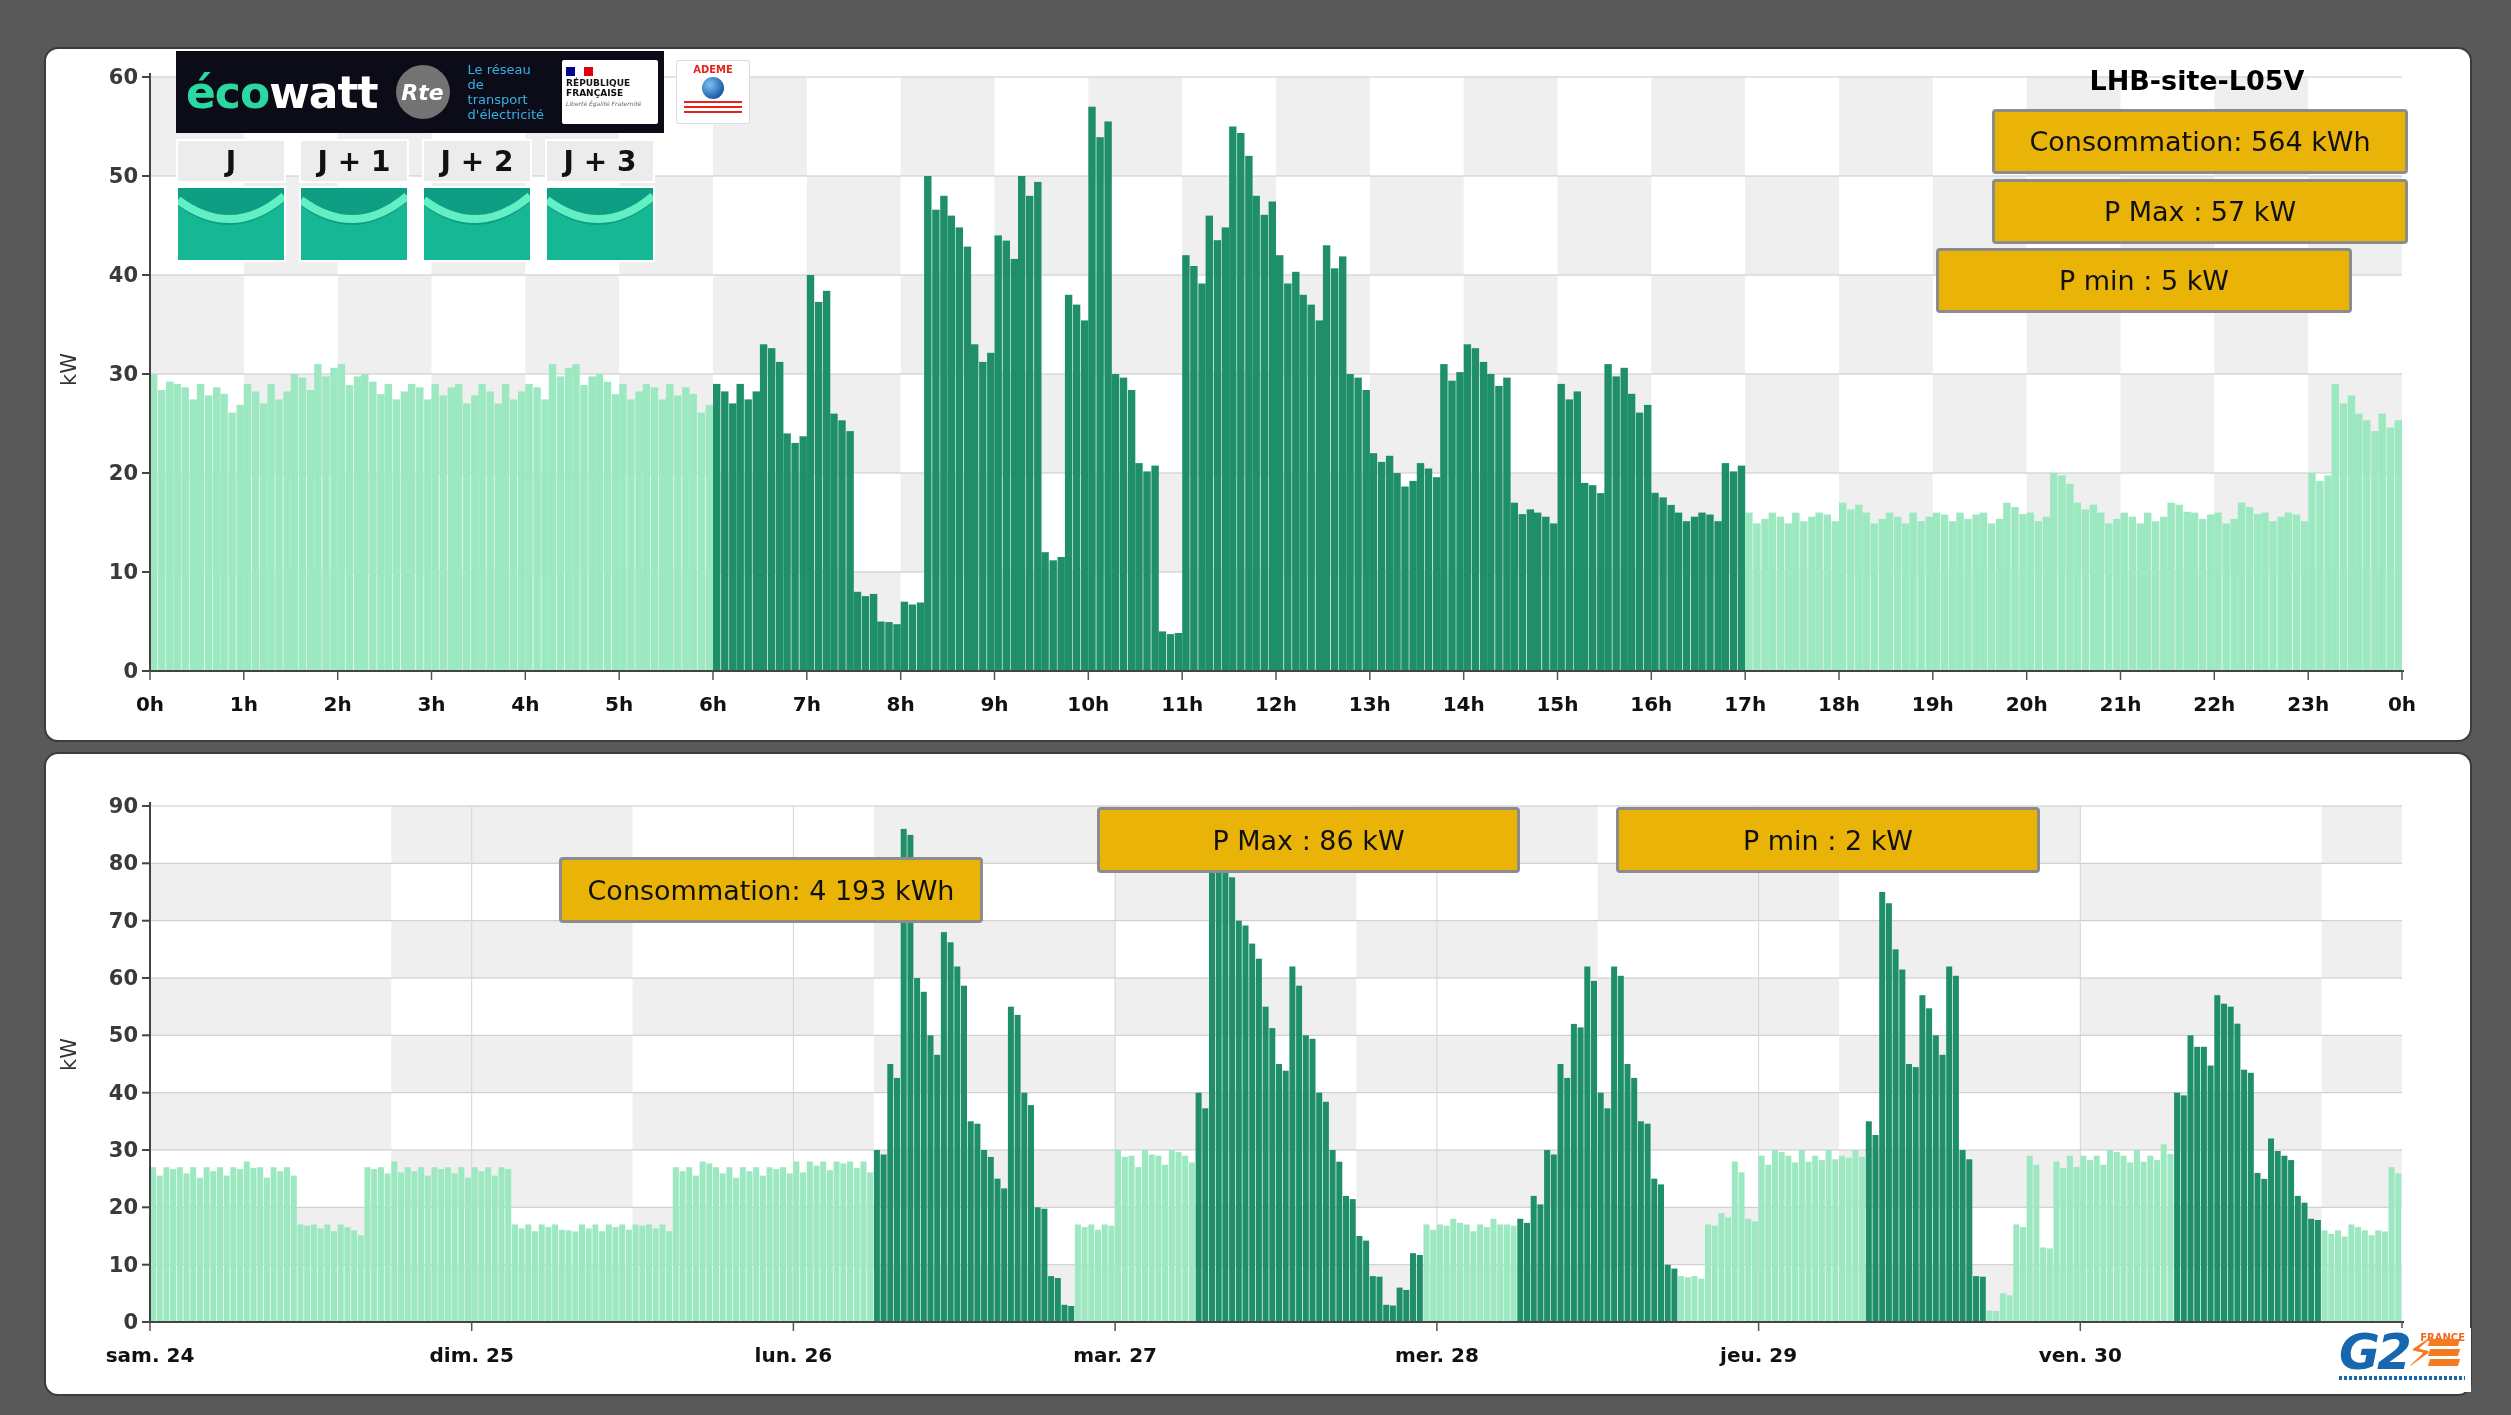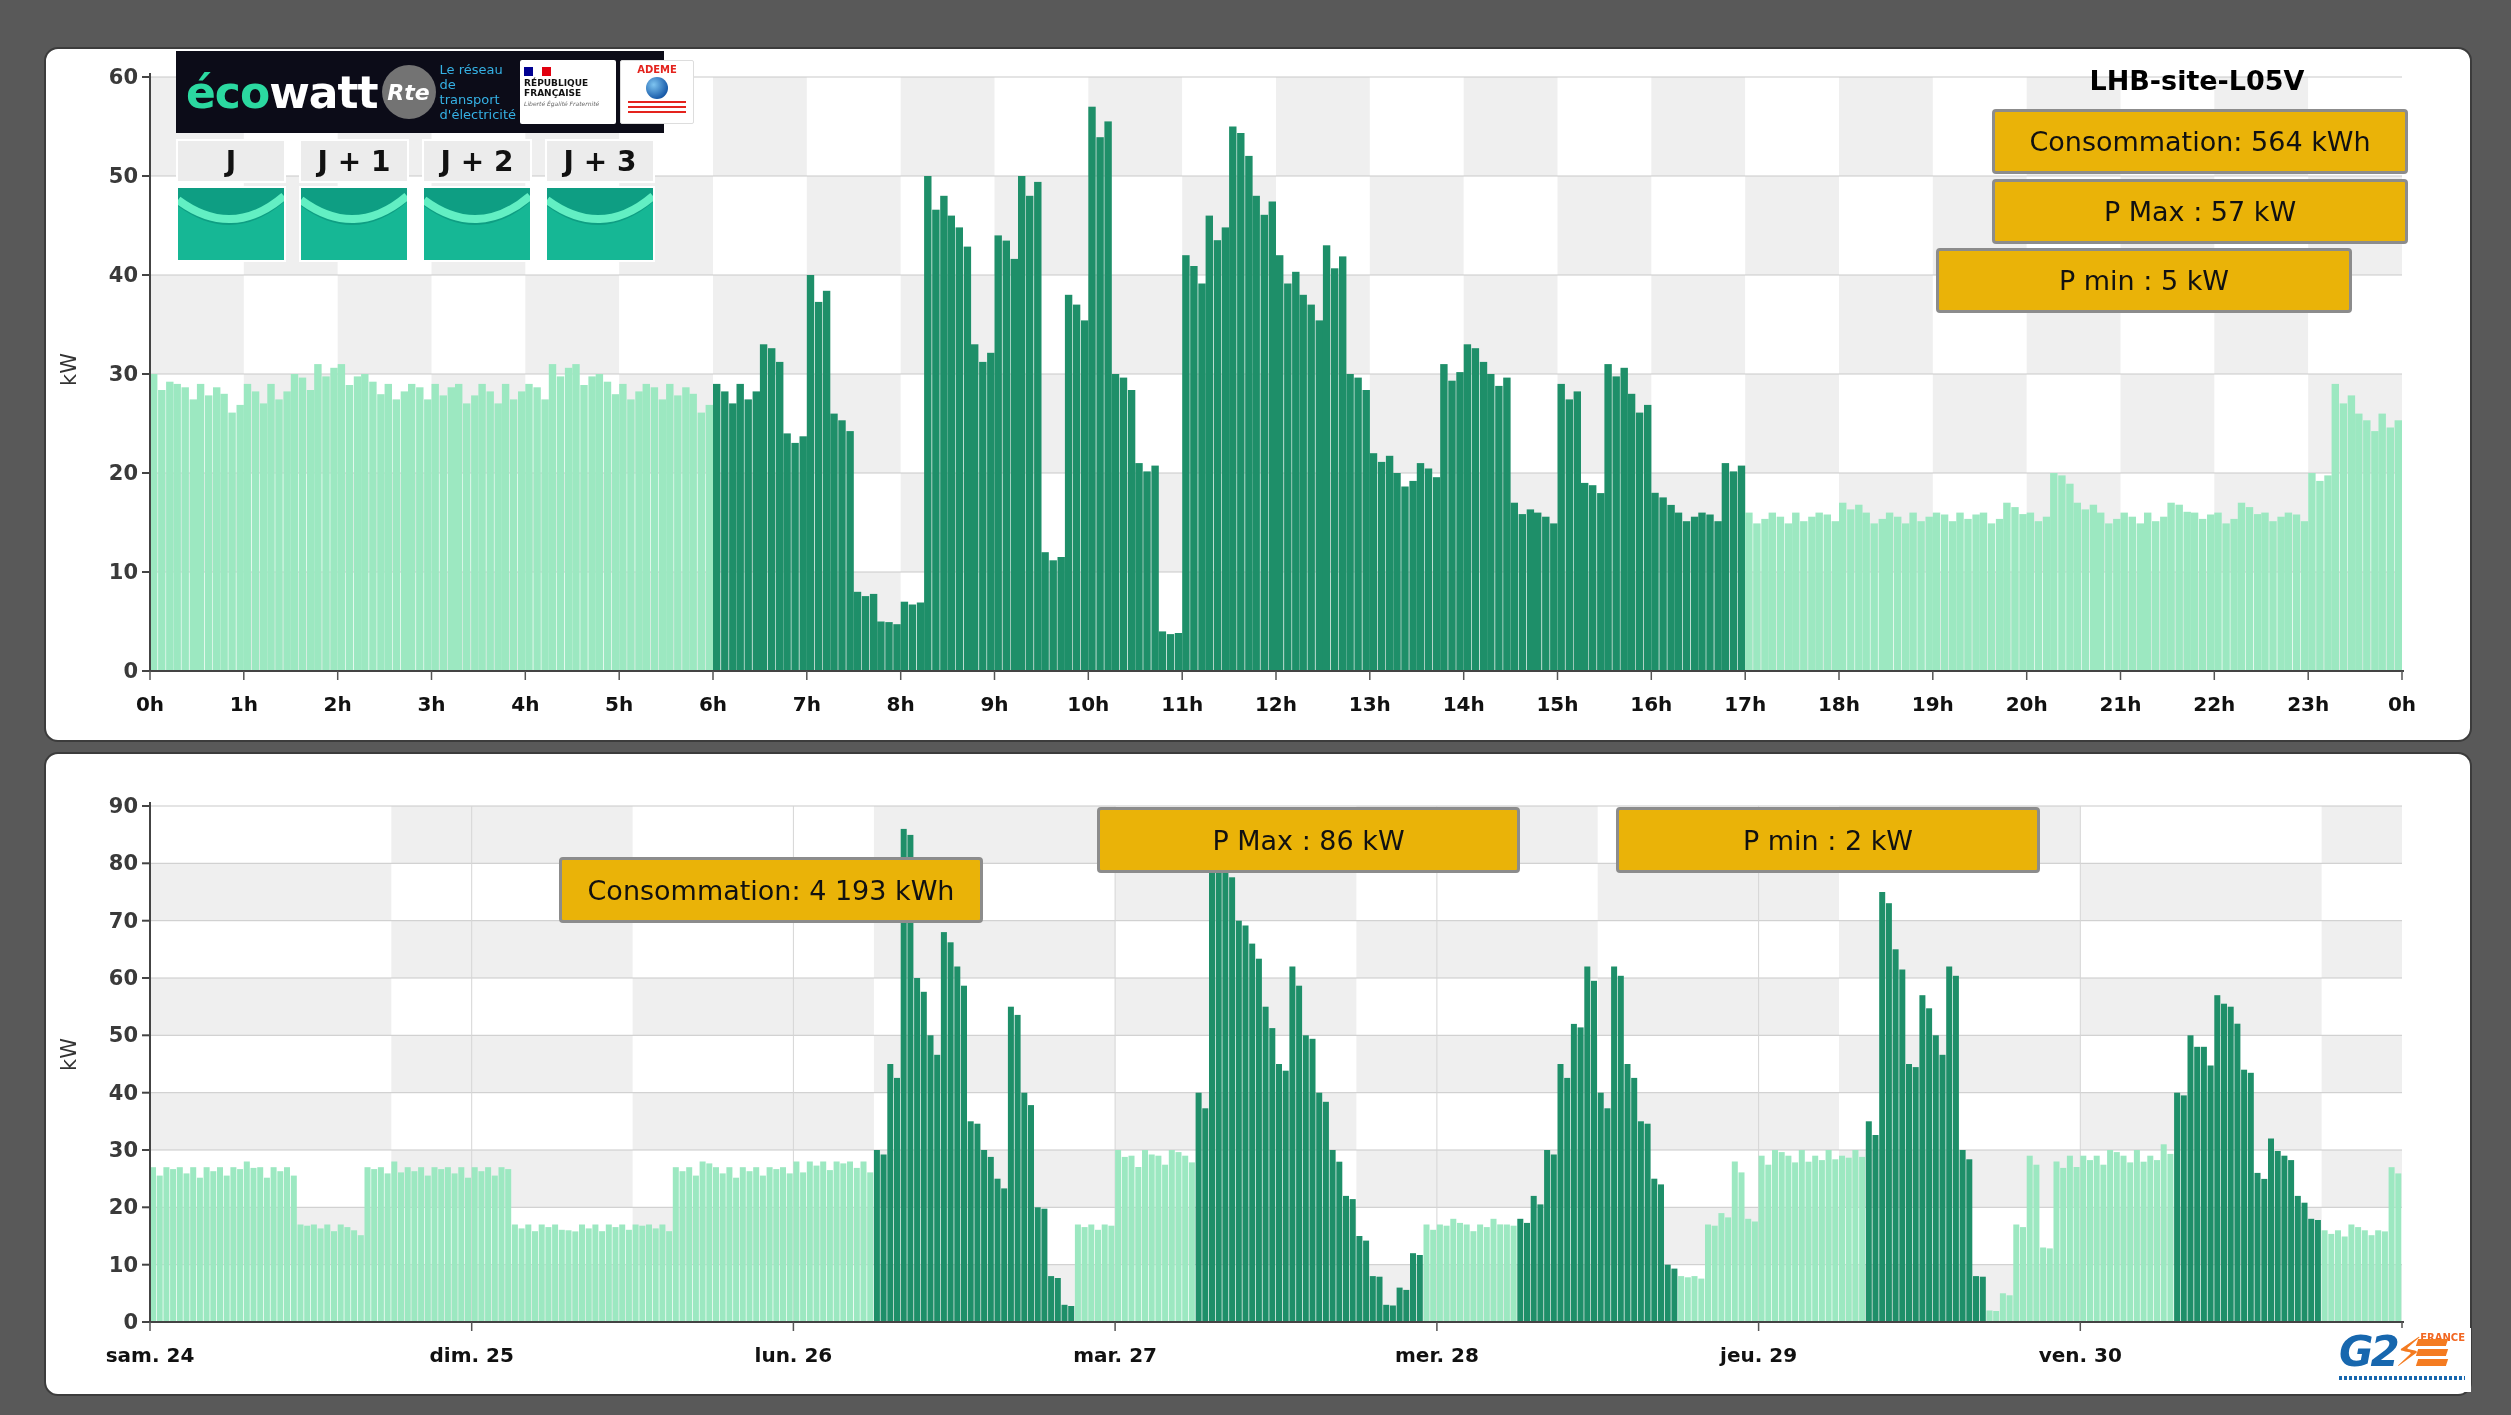--- a/index.html
+++ b/index.html
@@ -2,21 +2,21 @@
 <html><head>
 <meta charset="utf-8">
 <style>
   html,body{margin:0;padding:0;background:#595959;font-family:"DejaVu Sans","Liberation Sans",sans-serif;}
   .stage{position:relative;width:2511px;height:1415px;background:#595959;overflow:hidden;}
   .panel{position:absolute;background:#ffffff;border:2px solid #3c3c3c;border-radius:14px;}
   #panel-top{left:44px;top:47px;width:2424px;height:691px;}
   #panel-bottom{left:44px;top:752px;width:2424px;height:640px;}
   .chart-svg{position:absolute;left:0;top:0;}
   
-  .banner{position:absolute;left:130px;top:2px;width:488px;height:82px;background:#0c0c18;display:flex;align-items:center;gap:4px;padding:0 10px;box-sizing:border-box;z-index:6;}
+  .banner{position:absolute;left:130px;top:2px;width:488px;height:82px;background:#0c0c18;display:flex;align-items:center;gap:18px;padding:0 10px;box-sizing:border-box;z-index:6;}
   .brand{font-weight:bold;font-size:44px;letter-spacing:-1px;white-space:nowrap;}
   .brand .eco{color:#2bd9a0;}
   .brand .watt{color:#ffffff;}
   .rte-circle{width:54px;height:54px;border-radius:50%;background:#737373;color:#fff;display:flex;align-items:center;justify-content:center;font-style:italic;font-weight:bold;font-size:22px;flex:0 0 auto;}
   .rte-text{color:#35b1e4;font-size:13px;line-height:15px;}
   .gov-box{background:#fff;width:96px;height:64px;border-radius:2px;padding:7px 4px;box-sizing:border-box;flex:0 0 auto;}
   .gov-flag{display:flex;height:9px;width:27px;margin-bottom:2px;}
   .gov-flag span{flex:1;}
   .gov-name{font-size:9px;font-weight:bold;color:#111;line-height:10px;}
   .gov-motto{font-size:6px;color:#666;font-style:italic;line-height:7px;margin-top:2px;}
@@ -30,21 +30,21 @@
   .tile-label{height:44px;background:#ececec;display:flex;align-items:center;justify-content:center;font-weight:bold;font-size:28px;color:#111;border:2px solid #fff;box-sizing:border-box;}
   .tile-swatch{margin-top:3px;height:76px;border:2px solid #fff;box-sizing:border-box;}
   
   .site-title{position:absolute;left:1946px;top:16px;width:410px;text-align:center;font-weight:bold;font-size:27px;color:#000;z-index:7;}
   .info-box{position:absolute;background:#eab308;border:3px solid #8c8c8c;border-radius:4px;display:flex;align-items:center;justify-content:center;font-size:27px;color:#111;z-index:7;}
   .date-label{position:absolute;left:1002px;top:504px;width:524px;height:62px;border-radius:16px;background:rgba(234,246,240,0.95);display:flex;align-items:center;justify-content:center;font-weight:bold;font-size:31px;color:#111;z-index:5;}
   .ylab{position:absolute;left:8px;width:30px;text-align:center;font-size:21px;color:#333;transform:rotate(-90deg);z-index:4;}
   
   .g2e{position:absolute;left:2287px;top:574px;width:138px;height:64px;background:#fff;z-index:8;padding:2px 6px;box-sizing:border-box;}
   .g2e-row{display:flex;align-items:center;height:44px;}
-  .g2e-g2{font-size:42px;font-weight:bold;font-style:italic;color:#1767ae;letter-spacing:-3px;line-height:44px;}
+  .g2e-g2{font-size:50px;font-weight:bold;font-style:italic;color:#1767ae;letter-spacing:-3px;line-height:44px;}
   .g2e-bolt{color:#f47b20;font-size:40px;line-height:44px;margin-left:-2px;}
   .g2e-e{display:flex;flex-direction:column;gap:3px;margin-left:-6px;}
   .g2e-e span{width:30px;height:7px;background:#f47b20;transform:skewX(-18deg);}
   .g2e-country{position:absolute;right:6px;top:4px;font-size:10px;font-weight:bold;color:#f26722;}
   .g2e-tag{height:4px;margin-top:2px;background:repeating-linear-gradient(90deg,#1767ae 0 3px,transparent 3px 5px);}
 </style>
 </head>
 <body>
 
 <div class="stage">

